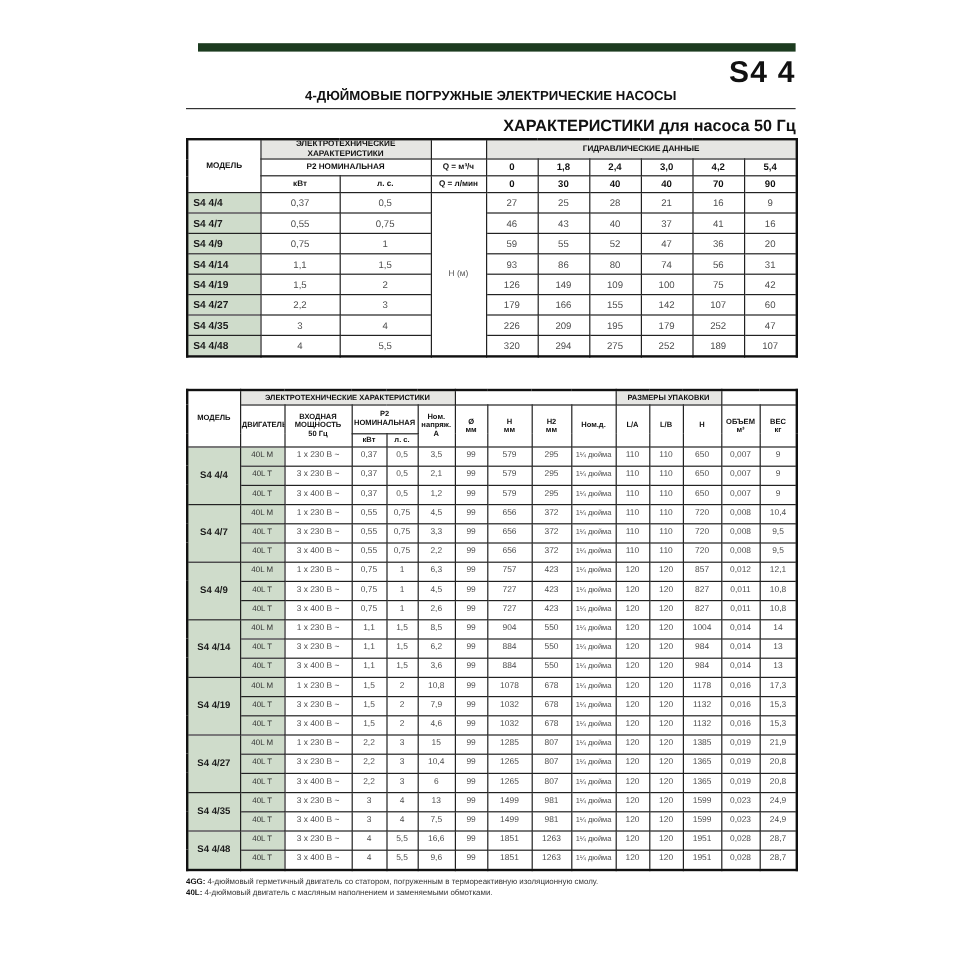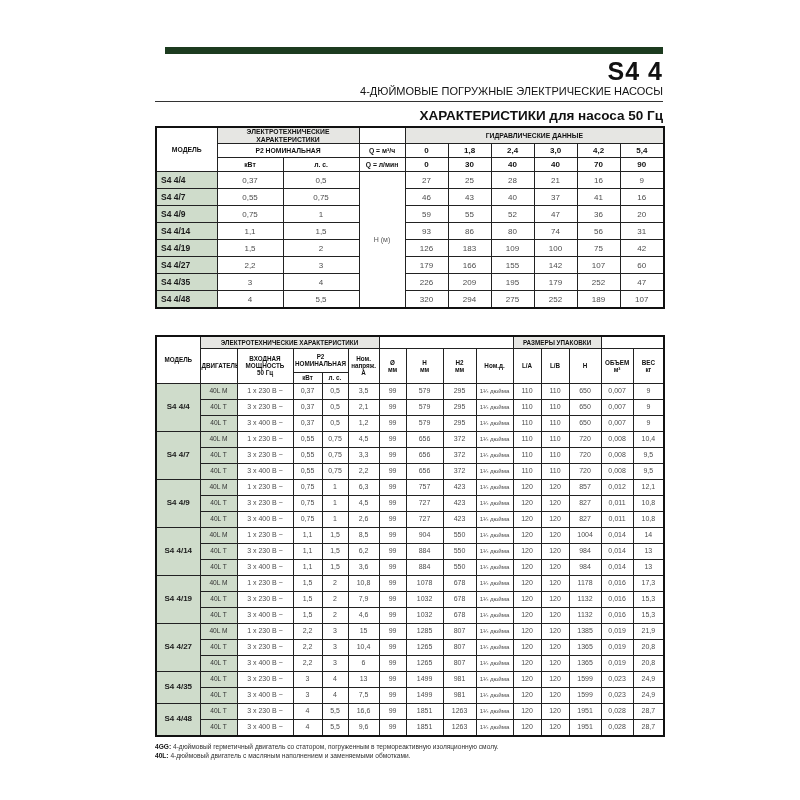--- a/index.html
+++ b/index.html
@@ -1,20 +1,20 @@
 <!DOCTYPE html>
 <html><head>
 <meta charset="utf-8">
 <style>
   html,body{margin:0;padding:0;background:#ffffff;}
   body{width:800px;height:800px;font-family:"Liberation Sans",sans-serif;color:#1c1c1c;overflow:hidden;}
-  .content{width:508px;margin-left:155px;padding-top:47px;}
+  .content{width:508px;margin-left:155px;padding-top:36px;}
   .topbar{height:7px;margin-left:10px;background:#1c3b1f;}
   .series{font-size:25px;font-weight:bold;text-align:right;letter-spacing:1px;margin-top:4px;line-height:26px;color:#111;}
-  .subtitle{font-size:11px;font-weight:normal;text-align:right;margin-top:1px;color:#111;}
+  .subtitle{font-size:11px;font-weight:bold;text-align:center;margin-top:1px;color:#111;}
   .rule{border:none;border-top:1.5px solid #333;margin:4px 0 0 0;}
   .sec-title{font-size:13.5px;font-weight:bold;margin:6px 0 3px 0;color:#111;text-align:right;}
   table{border-collapse:collapse;width:508px;table-layout:fixed;border:2px solid #111;}
   th,td{border:1px solid #222;text-align:center;vertical-align:middle;padding:0 1px;overflow:hidden;white-space:pre-line;}
   th{font-size:6.8px;font-weight:bold;line-height:7.5px;color:#111;background:#fff;}
   .band{background:#e6e6e3;}
   
   #t1 .flowhead{font-size:8px;}
   #t1 tbody td{font-size:8px;color:#4d4d4d;height:16px;line-height:9px;}
   #t1 tbody td.model{background:#cfdccb;color:#1b1b1b;font-weight:bold;text-align:left;padding-left:4px;font-size:8.5px;}
@@ -128,21 +128,21 @@
           <td>80</td>
           <td>74</td>
           <td>56</td>
           <td>31</td>
         </tr>
         <tr>
           <td class="model">S4 4/19</td>
           <td>1,5</td>
           <td>2</td>
           <td>126</td>
-          <td>183</td>
+          <td>149</td>
           <td>109</td>
           <td>100</td>
           <td>75</td>
           <td>42</td>
         </tr>
         <tr>
           <td class="model">S4 4/27</td>
           <td>2,2</td>
           <td>3</td>
           <td>179</td>

